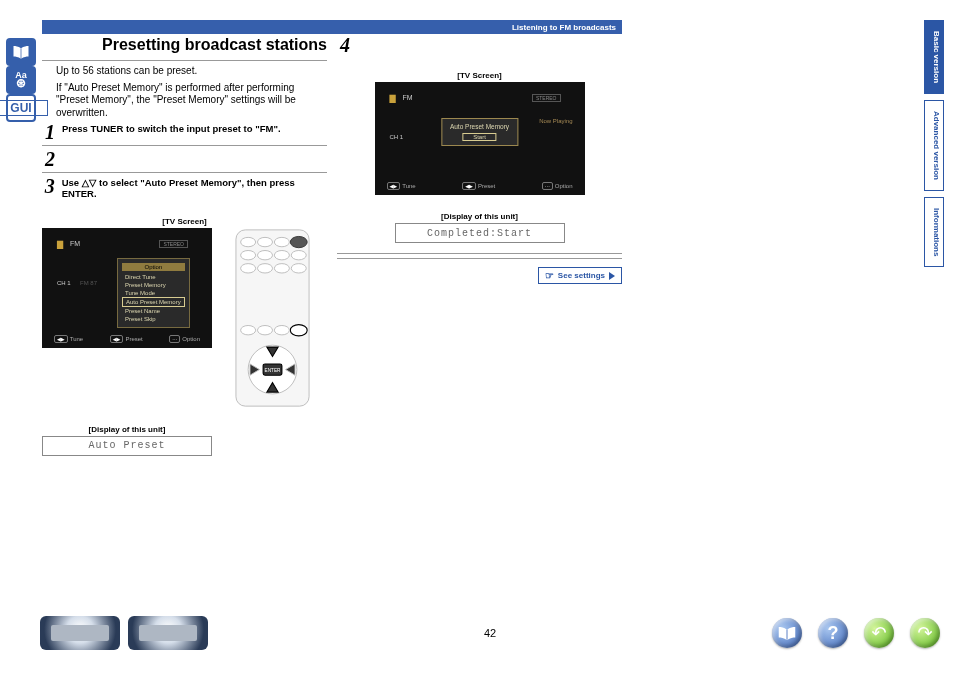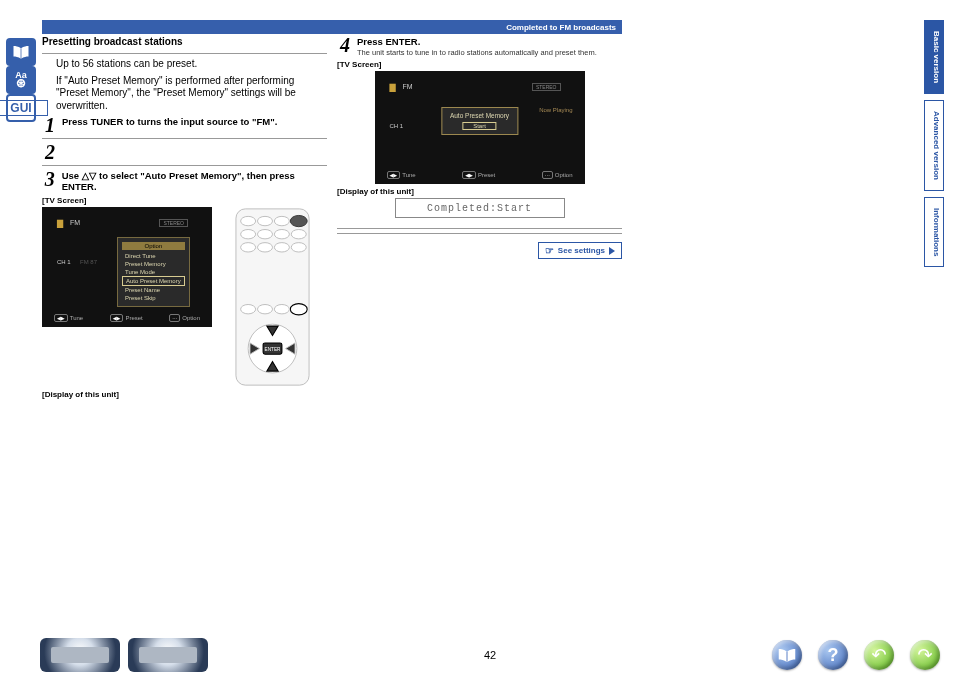--- a/index.html
+++ b/index.html
@@ -11,29 +11,29 @@
   .lt-item svg { fill:#fff; }
 
   
   .header-bar { position: absolute; left: 42px; top: 20px; width: 580px; height: 14px; background: #365fac; color: #fff; font-size: 8px; font-weight: bold; display:flex; align-items:center; justify-content:flex-end; padding: 0 6px; }
 
   
   .content { position: absolute; left: 42px; top: 34px; width: 580px; display: flex; gap: 10px; }
   .col { width: 285px; }
   hr.sep { border:none; border-top:1px solid #999; margin: 4px 0; }
 
-  .title-main { font-size: 10px; font-weight: bold; margin: 2px 0 6px 0; }
+  .title-main { font-size: 16px; font-weight: bold; margin: 2px 0 6px 0; text-align: right; }
   .sub { font-size: 10px; font-weight: bold; margin: 4px 0; }
   .sub-label::before { content:"❏ "; }
   .intro { font-size:10px; line-height:1.25; margin: 0 0 4px 14px;}
   .step { display:flex; align-items:flex-start; gap:4px; margin-top:4px; }
   .step-num { font: italic bold 20px "Times New Roman", serif; line-height: 0.9; width:16px; text-align:center; }
   .step-txt { font-size:9.5px; font-weight:bold; line-height:1.2; }
   .step-note { font-size:7.5px; font-weight:normal; color:#333; display:block; margin-top:1px;}
-  .caption { font-size:8px; font-weight:bold; margin:3px 0 2px; }
+  .caption { font-size:8px; font-weight:bold; text-align:center; margin:17px 0 2px; }
   .lcd { border:1px solid #888; height:20px; display:flex; align-items:center; justify-content:center; font-family: "Courier New", monospace; font-size:10px; letter-spacing:1px; color:#666;}
   .note { font-size:7.5px; line-height:1.25; text-indent:-6px; margin-left:6px; }
   .see-box { display:flex; align-items:center; gap:4px; border:1px solid #2b56a5; color:#2b56a5; font-size:8px; font-weight:bold; padding:2px 6px; margin-top:4px; float:right; cursor:pointer;}
   .see-box .tri { width:0; height:0; border-left:6px solid #2b56a5; border-top:4px solid transparent; border-bottom:4px solid transparent;}
   .see-box .hand { font-size:10px; }
 
   
   .tv { background:#111; height:120px; position:relative; color:#ccc; font-size:6px; }
   .tv .folder { position:absolute; top:12px; left:15px; color:#c9a13b; font-size:8px; }
   .tv .fm { position:absolute; top:12px; left:28px; font-size:7px;}
@@ -55,21 +55,21 @@
   .remote { flex:1; display:flex; align-items:center; justify-content:center; }
   .remote-svg { width:75px; height:180px; }
 
   
   .tabs { position:absolute; right:10px; top:20px; width:20px; display:flex; flex-direction:column; gap:6px; }
   .tab { writing-mode: vertical-rl; text-orientation: mixed; font-size:8px; font-weight:bold; border:1px solid #2b56a5; padding:10px 2px; text-align:center; cursor:pointer; }
   .tab.active { background:#2b56a5; color:#fff; }
   .tab.inactive { color:#2b56a5; background:#fff; }
 
   
-  .footer { position:absolute; bottom:0; left:40px; right:14px; height:40px; display:flex; align-items:center; }
+  .footer { position:absolute; bottom:22px; left:40px; right:14px; height:40px; display:flex; align-items:center; }
   .footer .thumbs { display:flex; gap:8px; }
   .footer .thumb { width:80px; height:34px; background: radial-gradient(circle at 50% 40%, #fff 0%, #d5deea 30%, #2a3b57 80%); border-radius:6px; display:flex; align-items:center; justify-content:center; cursor:pointer; }
   .footer .thumb .inner { width:58px; height:16px; background:#aeb7c3; border-radius:2px; }
   .footer .page { position:absolute; left:50%; transform:translateX(-50%); font-size:11px; }
   .footer .nav { margin-left:auto; display:flex; gap:16px; }
   .footer .nav .circ { width:30px; height:30px; border-radius:50%; display:flex; align-items:center; justify-content:center; cursor:pointer; box-shadow: inset -2px -2px 4px rgba(0,0,0,.3), inset 2px 2px 4px rgba(255,255,255,.6), 0 1px 2px rgba(0,0,0,.3); }
   .c-blue { background: radial-gradient(circle at 35% 35%, #a9c7f0, #3a63b5); color:#fff;}
   .c-grn  { background: radial-gradient(circle at 35% 35%, #d4f59b, #55b319); color:#fff;}
 </style>
 </head>
@@ -87,34 +87,34 @@
       <span style="font-size:9px;font-weight:bold">Aa</span>
       <span style="font-size:12px">⊛</span>
     </div>
   </div>
   <div class="lt-item" style="background:#fff;border:2px solid #355fab;color:#355fab">
     <div style="border:1.5px solid #355fab;padding:0 15px;font-size:12px;font-weight:bold">GUI</div>
   </div>
 </div>
 
 <div class="header-bar">
-  <span>Completed to FM broadcasts</span>
+  <span>Listening to FM broadcasts</span>
 </div>
 
 <div class="content">
 
   <div class="col">
     <div class="title-main">Presetting broadcast stations</div>
     <hr class="sep">
     <div class="intro">Up to 56 stations can be preset.</div>
     <div class="intro">If "Auto Preset Memory" is performed after performing "Preset Memory", the "Preset Memory" settings will be overwritten.</div>
 
     <div class="step">
       <div class="step-num">1</div>
-      <div class="step-txt">Press TUNER to turns the input source to "FM".</div>
+      <div class="step-txt">Press TUNER to switch the input preset to "FM".</div>
     </div>
     <hr class="sep">
     <div class="step">
       <div class="step-num">2</div>
     </div>
     <hr class="sep">
     <div class="step">
       <div class="step-num">3</div>
       <div class="step-txt">Use △▽ to select "Auto Preset Memory", then press ENTER.</div>
     </div>
@@ -181,29 +181,28 @@
               <polygon points="24,-6 24,6 14,0"></polygon>
             </g>
             <rect x="-10" y="-6" width="20" height="12" rx="2" fill="#333" stroke="#000" stroke-width="1.2"></rect>
             <text x="0" y="3" text-anchor="middle" fill="#fff" font-size="5" font-family="Arial">ENTER</text>
           </g>
         </svg>
       </div>
     </div>
 
     <div class="caption" style="width:170px">[Display of this unit]</div>
+    <div class="lcd" style="width:170px">
+        <span>Auto Preset</span>
+      </div>
   </div>
 
   <div class="col">
     <div class="step" style="margin-top:2px">
       <div class="step-num">4</div>
-      <div class="step-txt">
-        <span>Press ENTER.</span>
-        <span class="step-note" style="text-align:justify">The unit starts to tune in to radio stations automatically and preset them.</span>
-      </div>
     </div>
 
     <div class="caption">[TV Screen]</div>
     <div class="tv" style="width:210px;margin:0 auto;height:113px">
       <span class="folder">▇</span>
       <span class="fm">FM</span>
       <span class="stereo">STEREO</span>
       <span class="np">Now Playing</span>
       <span class="ch">CH 1</span>
       <div class="center-dialog">

